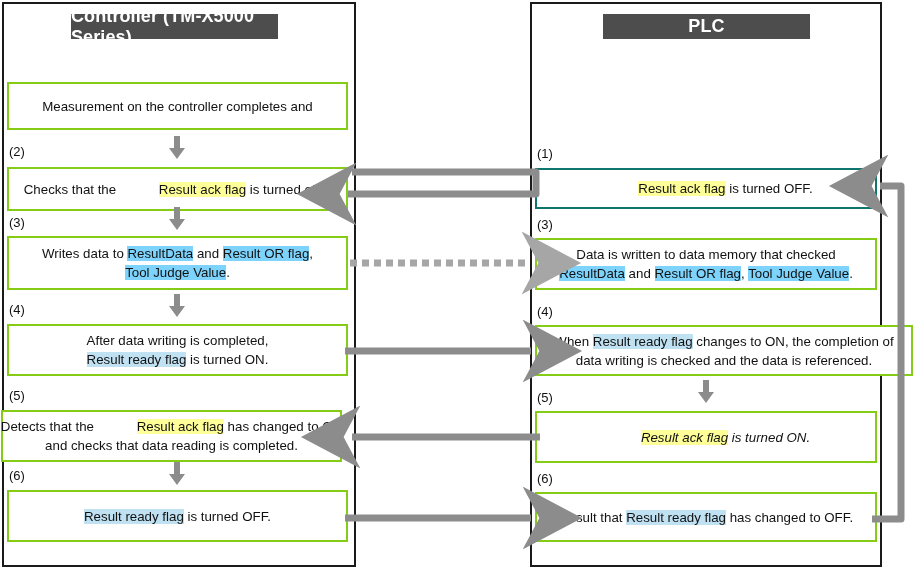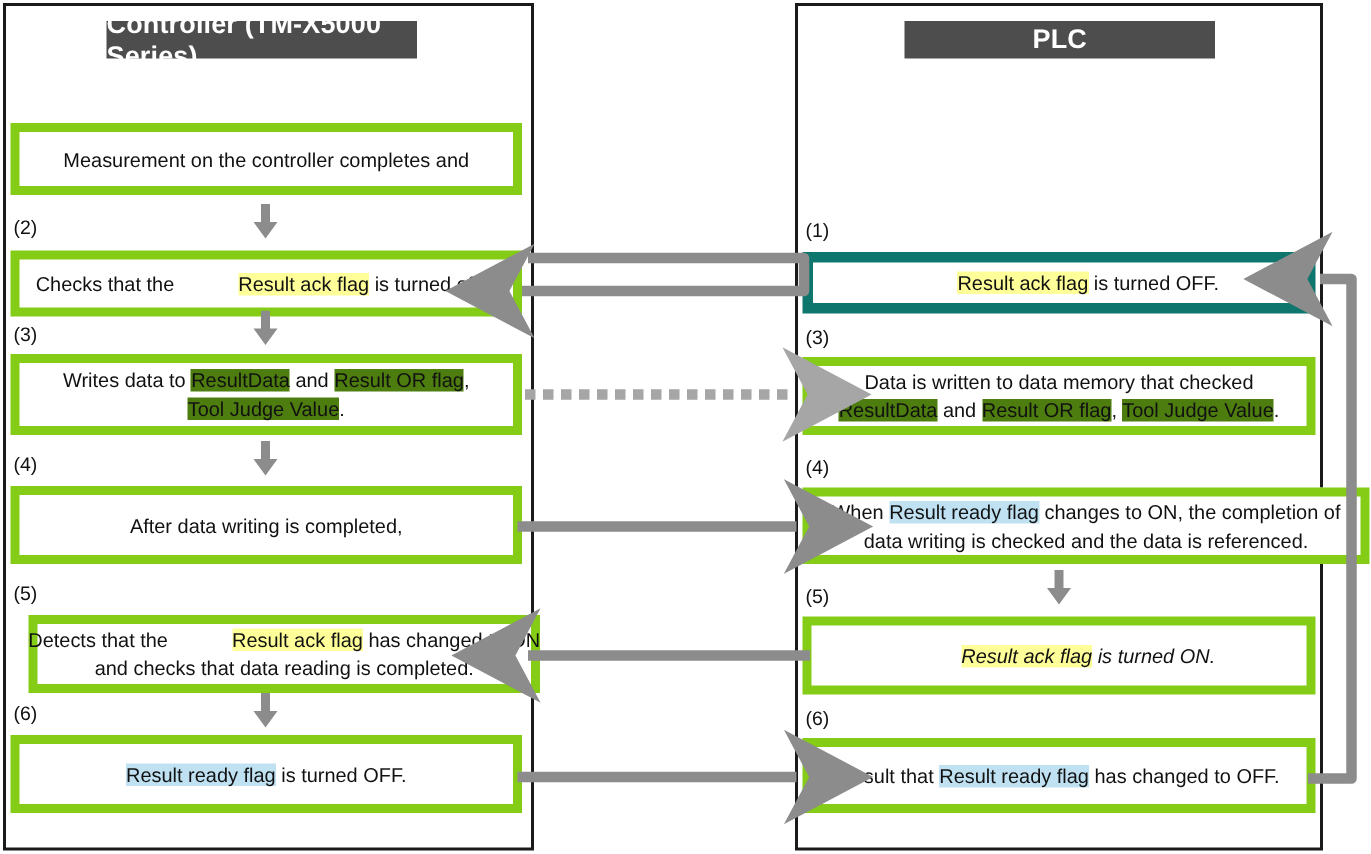--- a/index.html
+++ b/index.html
@@ -48,39 +48,39 @@
     font-size:13px;
     color:#111111;
     line-height:14px;
     white-space:nowrap;
   }
 
   
   .pbox{
     position:absolute;
     box-sizing:border-box;
-    border:6px solid #84cc16;
+    border:2px solid #84cc16;
     background:#ffffff;
     display:flex;
     flex-direction:column;
     align-items:center;
     justify-content:center;
     text-align:center;
     font-size:13.3px;
     color:#111111;
     line-height:19px;
     padding:0 3px;
   }
-  .pbox.strong{ border:7px solid #0f766e; }
+  .pbox.strong{ border:2px solid #0f766e; }
   .pbox .ln{ display:block; white-space:nowrap; }
 
   
   .hl-y{ background:#ffff99;margin-left:39px; }
   .hl-b{ background:#bfe1f2; }
-  .hl-g{ background:#4d7c0f; }
+  .hl-g{ background:#7dd3fc; }
   sup.fn{ font-size:9px; vertical-align:super; line-height:0; }
 
   
   .dn-arrow{ position:absolute; width:18px; height:24px; }
 
   
   #wires{ position:absolute; left:0; top:0; width:914px; height:569px; }
 </style>
 </head>
 <body>
@@ -103,22 +103,23 @@
       </div>
       <div class="pbox" style="left: 7px; top: 167px; width: 341px; height: 44px;">
         <span class="ln"><span>Checks that the </span><span class="hl-y">Result ack flag</span><span> is turned off.</span><sup class="fn">*1</sup></span>
       </div>
       <div class="pbox" style="left: 7px; top: 236px; width: 341px; height: 54px;">
         <span class="ln"><span>Writes data to </span><span class="hl-g">ResultData</span><span> and </span><span class="hl-g">Result OR flag</span><span>,</span></span>
         <span class="ln"><span class="hl-g">Tool Judge Value</span><span>.</span></span>
       </div>
       <div class="pbox" style="left: 7px; top: 324px; width: 341px; height: 52px;">
         <span class="ln"><span>After data writing is completed,</span></span>
-      </div>
-      <div class="pbox" style="left: 19px; top: 410px; width: 341px; height: 52px;">
+        <span class="ln"><span class="hl-b">Result ready flag</span><span> is turned ON.</span></span>
+      </div>
+      <div class="pbox" style="left: 1px; top: 410px; width: 341px; height: 52px;">
         <span class="ln"><span>Detects that the </span><span class="hl-y">Result ack flag</span><span> has changed to ON</span></span>
         <span class="ln"><span>and checks that data reading is completed.</span></span>
       </div>
       <div class="pbox" style="left: 7px; top: 490px; width: 341px; height: 52px;">
         <span class="ln"><span class="hl-b">Result ready flag</span><span> is turned OFF.</span></span>
       </div>
       <div class="pbox strong" style="left: 535px; top: 168px; width: 342px; height: 41px;">
         <span class="ln"><span class="hl-y">Result ack flag</span><span> is turned OFF.</span></span>
       </div>
       <div class="pbox" style="left: 535px; top: 238px; width: 342px; height: 52px;">

